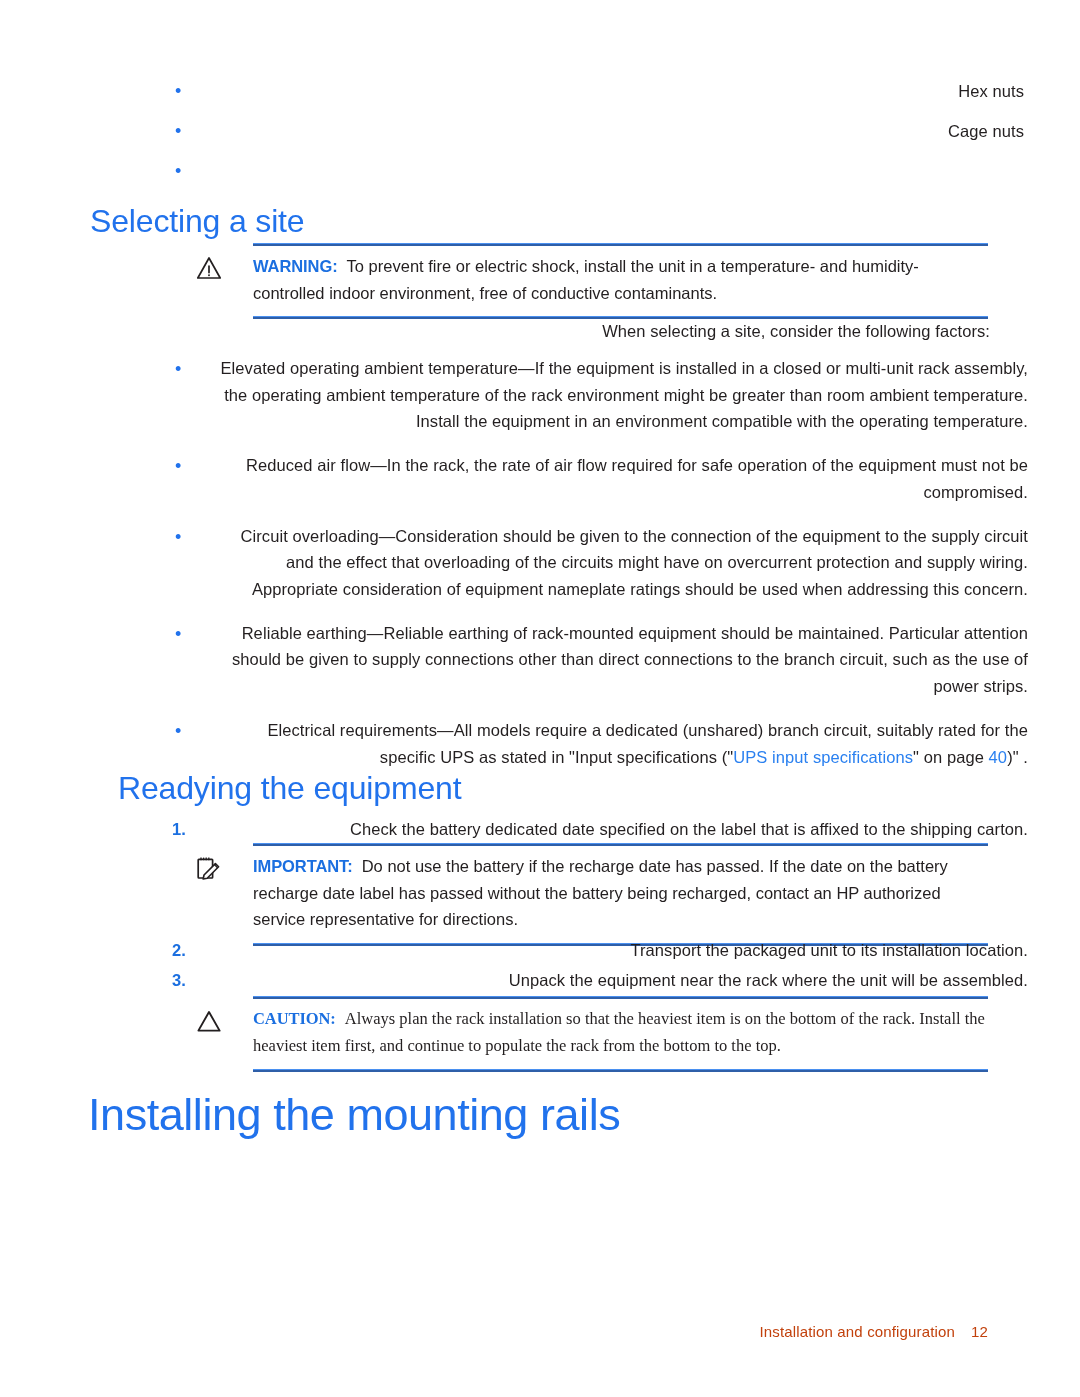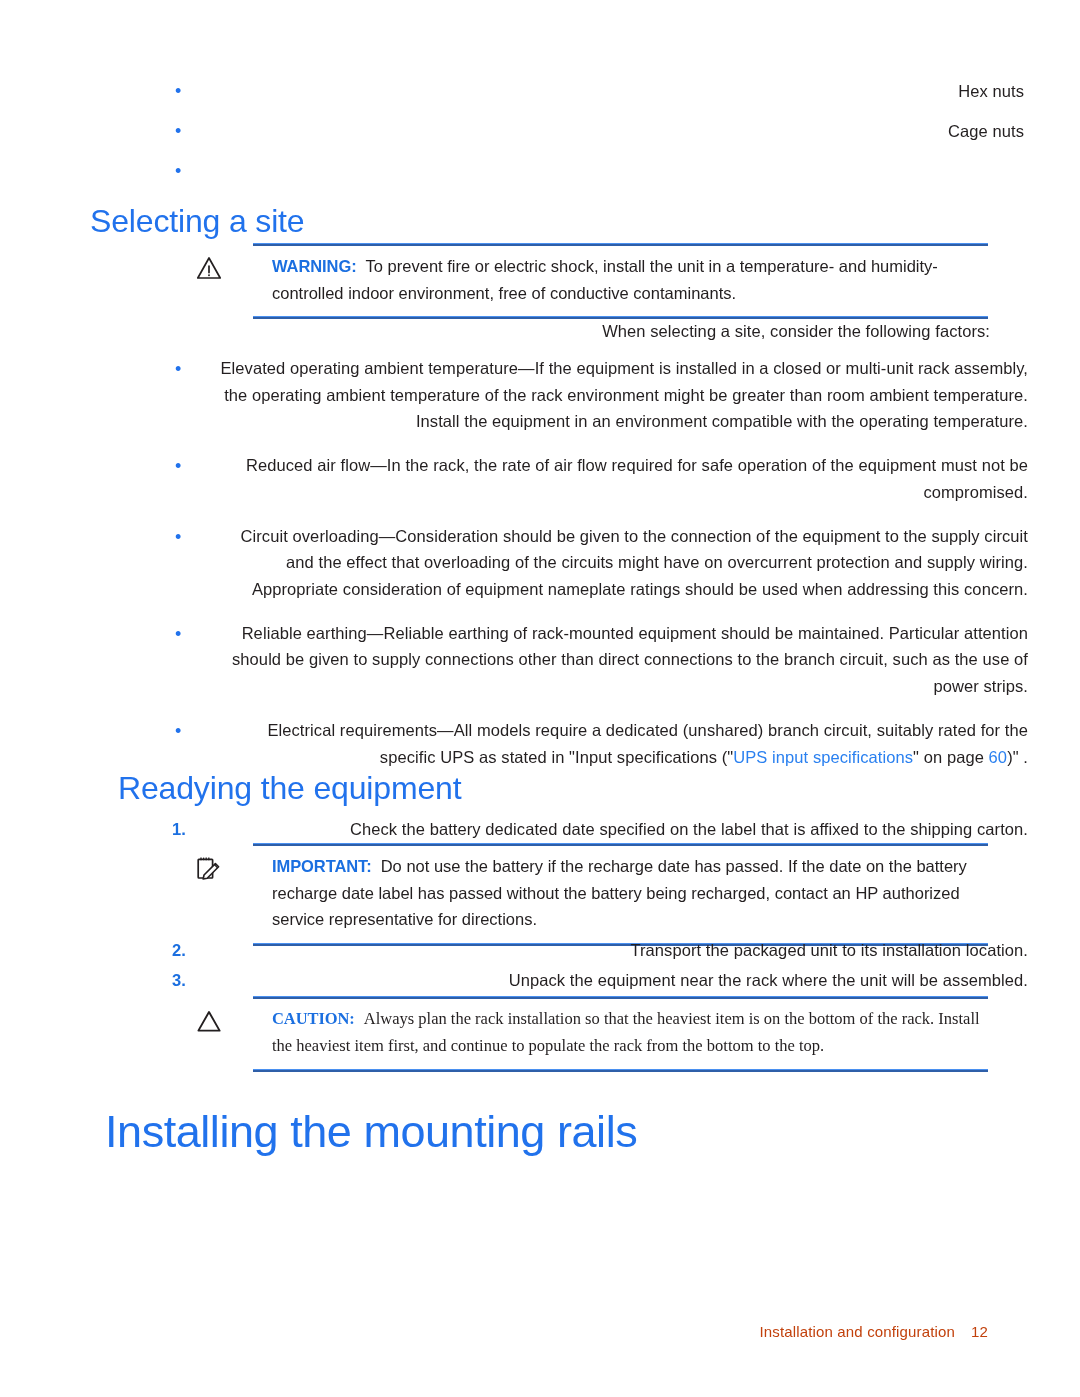--- a/index.html
+++ b/index.html
@@ -76,21 +76,21 @@
   }
   .factor-row .btext {
     flex: 0 0 815px;
     width: 815px;
   }
 
   
   h1.chapter {
     position: absolute;
     left: 88px;
-    margin: 17px;
+    margin: 0;
     font-weight: normal;
     font-size: 45px;
     line-height: 1;
     color: #2172ec;
     letter-spacing: -0.01em;
   }
   h2.section {
     position: absolute;
     left: 90px;
     margin: 0;
@@ -113,21 +113,20 @@
     margin-left: 57px;
     background: linear-gradient(to bottom, #4a90f0 0 1px, #2f5fa8 1px 3px);
   }
   .notebox .rule.bottom {
     margin-top: 6px;
   }
   .notebox .note-body {
     display: flex;
     align-items: flex-start;
     padding: 7px 0 4px 0;
-    gap: 19px;
   }
   .notebox .icon-cell {
     flex: 0 0 57px;
     padding-top: 3px;
   }
   .notebox .note-text {
     flex: 1 1 auto;
     font-size: 16.5px;
     line-height: 1.62;
     color: #231f20;
@@ -228,21 +227,21 @@
       <span class="dot">•</span>
       <span class="btext body-text">Circuit overloading—Consideration should be given to the connection of the equipment to the supply circuit and the effect that overloading of the circuits might have on overcurrent protection and supply wiring. Appropriate consideration of equipment nameplate ratings should be used when addressing this concern.</span>
     </div>
     <div class="factor-row">
       <span class="dot">•</span>
       <span class="btext body-text">Reliable earthing—Reliable earthing of rack-mounted equipment should be maintained. Particular attention should be given to supply connections other than direct connections to the branch circuit, such as the use of power strips.</span>
     </div>
 
     <div class="factor-row">
       <span class="dot">•</span>
-      <span class="btext body-text"><span>Electrical requirements—All models require a dedicated (unshared) branch circuit, suitably rated for the specific UPS as stated in "Input specifications ("</span><span class="xref">UPS input specifications</span><span>" on page </span><span class="xref">60</span><span>)" .</span></span>
+      <span class="btext body-text"><span>Electrical requirements—All models require a dedicated (unshared) branch circuit, suitably rated for the specific UPS as stated in "Input specifications ("</span><span class="xref">UPS input specifications</span><span>" on page </span><span class="xref">40</span><span>)" .</span></span>
     </div>
   </div>
 
   <h2 class="section" style="top:772px;margin-left:28px;">Readying the equipment</h2>
 
   <div class="num-row" style="position:absolute; left:0; top:816px; width:1080px;">
     <span class="num">1.</span>
     <span class="ntext body-text">Check the battery dedicated date specified on the label that is affixed to the shipping carton.</span>
   </div>
 

